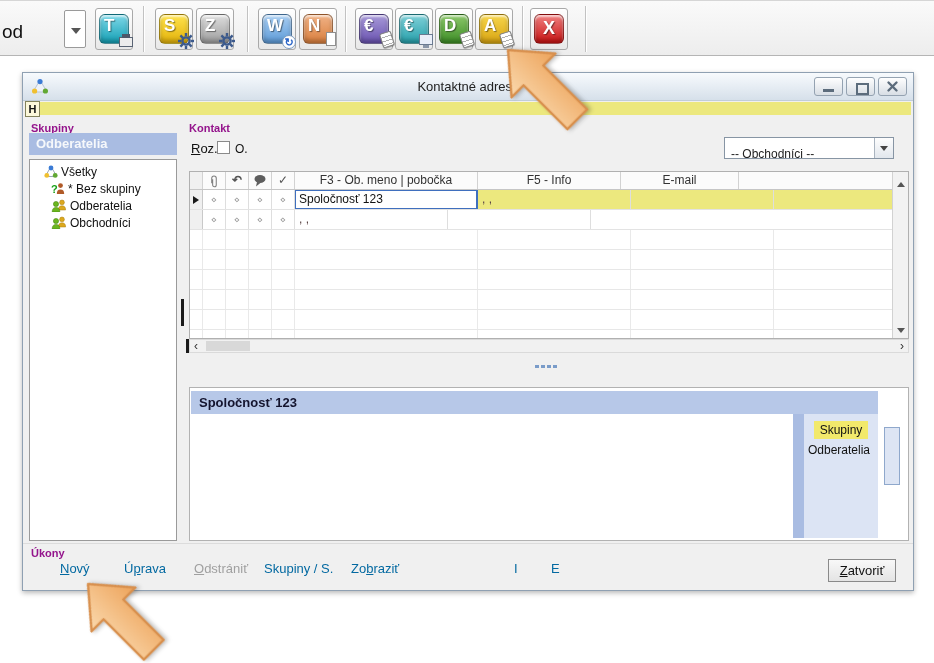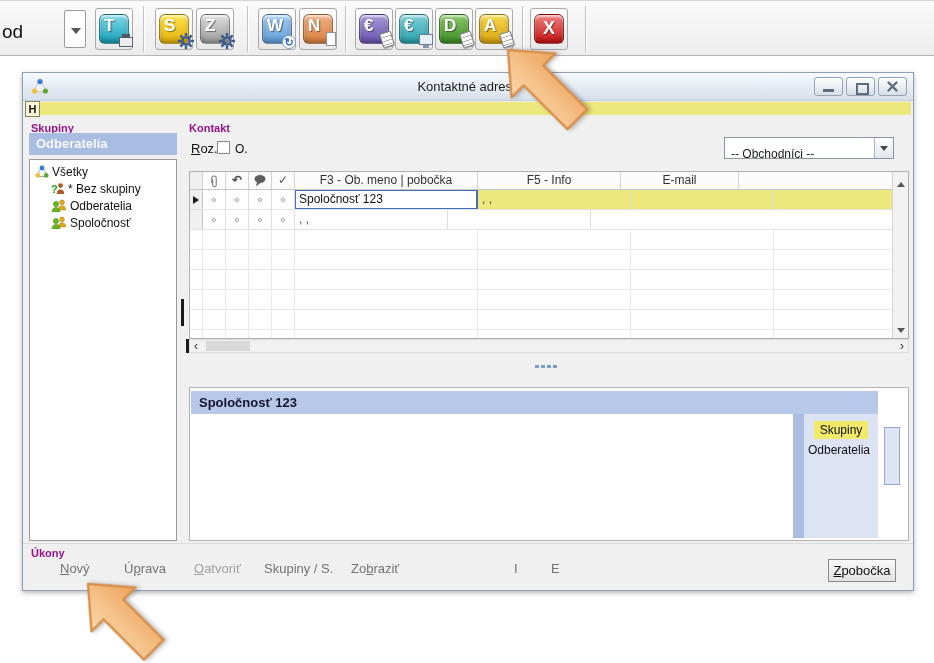--- a/index.html
+++ b/index.html
@@ -63,21 +63,21 @@
   .hk-strip { position:absolute; left:2px; right:2px; top:29px; height:13px; background:#ece87e; }
   .hk-badge { position:absolute; left:2px; top:28px; width:15px; height:16px; background:#fcf8da;
               border:1px solid #83835c; font-size:11px; font-weight:bold; text-align:center; line-height:14px; }
   .grp-label { position:absolute; font-size:11px; font-weight:bold; color:#94148c; white-space:nowrap; }
 
   
   .grp-header { position:absolute; left:6px; top:60px; width:148px; height:22px; background:#a9bce2;
                 color:#f6f8fb; font-weight:bold; font-size:13px; line-height:22px; padding-left:7px; }
   .tree { position:absolute; left:6px; top:86px; width:148px; height:382px; background:#fff;
           border:1px solid #9a9a9a; font-size:12px; padding-top:4px; }
-  .tree-item { position:relative; height:17px; line-height:17px; white-space:nowrap; padding-left:5px; }
+  .tree-item { position:relative; height:17px; line-height:17px; white-space:nowrap; padding-left:14px; }
   .tree-item.child { padding-left:21px; }
   .tree-item .ticon { display:inline-block; vertical-align:-2px; margin-right:3px; }
 
   
   .roz { position:absolute; left:168px; top:68px; font-size:13px; }
   .chk { position:absolute; left:194px; top:68px; width:13px; height:13px; background:#fff; border:1px solid #8a8a8a; }
   .o-lbl { position:absolute; left:212px; top:69px; font-size:12px; }
   .combo { position:absolute; left:701px; top:64px; width:170px; height:22px; background:#fff; border:1px solid #8795a4; }
   .combo-text { position:absolute; left:6px; top:9px; font-size:12px; color:#222; }
   .combo-btn { position:absolute; right:0; top:0; bottom:0; width:19px; border-left:1px solid #aab4bf;
@@ -140,21 +140,21 @@
   .skup-val { position:absolute; left:4px; top:29px; font-size:12px; color:#111; }
   .iline { position:absolute; height:1px; background:#8faad0; }
   .iline1 { left:11px; top:58px; width:234px; }
   .iline2 { left:250px; top:107px; width:156px; }
   .irow { position:absolute; left:11px; font-size:12px; color:#1a1a1a; }
   .irow b { font-weight:bold; }
   .irow .gap { margin-left:4px; }
 
   
   .act-sep { position:absolute; left:0; right:0; top:470px; height:1px; background:#dcdcdc; }
-  .act-link { position:absolute; top:488px; font-size:13px; color:#737373; white-space:nowrap; }
+  .act-link { position:absolute; top:488px; font-size:13px; color:#0369a1; white-space:nowrap; }
   .act-link.disabled { color:#a0a0a0; }
   .ukey { text-decoration:underline; }
   .close-btn { position:absolute; left:805px; top:486px; width:68px; height:23px;
                background:linear-gradient(#f8f8f8,#e4e4e4); border:1px solid #8a8a8a;
                font-size:13px; text-align:center; line-height:21px; color:#111; }
 
   
   .arrow { position:absolute; width:74px; height:110px; transform-origin:37px 5px; transform:rotate(-45deg);
            filter:drop-shadow(2px 2px 2px rgba(0,0,0,.25)); z-index:60; }
   .arrow-1 { left:471px; top:45px; }
@@ -324,21 +324,21 @@
         </span><span>Odberatelia</span>
       </div>
       <div class="tree-item child">
         <span class="ticon">
           <svg width="16" height="13" viewBox="0 0 16 13">
               <circle cx="11" cy="3.4" r="2.4" fill="#dca81e" stroke="#a87c08" stroke-width=".5"></circle>
               <path d="M7.4 11 Q7.4 6.8 11 6.8 Q14.6 6.8 14.6 11 Z" fill="#dca81e" stroke="#a87c08" stroke-width=".5"></path>
               <circle cx="5" cy="5" r="2.6" fill="#6ab61e" stroke="#3f7d08" stroke-width=".5"></circle>
               <path d="M1.2 13 Q1.2 8.4 5 8.4 Q8.8 8.4 8.8 13 Z" fill="#6ab61e" stroke="#3f7d08" stroke-width=".5"></path>
             </svg>
-        </span><span>Spoločnosť</span>
+        </span><span>Obchodníci</span>
       </div>
     </div>
 
     <span class="grp-label" style="left:166px; top:49px;">Kontakt</span>
     <span class="roz"><span class="ukey">R</span><span>oz.</span></span>
     <span class="chk"></span>
     <span class="o-lbl">O.</span>
     <div class="combo">
       <span class="combo-text">-- Obchodníci --</span>
       <span class="combo-btn"></span>
@@ -427,27 +427,27 @@
       <div class="info-scroll">
         <span class="info-thumb"></span>
       </div>
     </div>
 
     <div class="act-sep"></div>
     <span class="grp-label" style="left:8px; top:474px;">Úkony</span>
 
     <span class="act-link" style="left:37px;"><span></span><span class="ukey">N</span><span>ový</span></span>
     <span class="act-link" style="left:101px;"><span>Ú</span><span class="ukey">p</span><span>rava</span></span>
-    <span class="act-link disabled" style="left:171px;"><span></span><span class="ukey">O</span><span>atvoriť</span></span>
+    <span class="act-link disabled" style="left:171px;"><span></span><span class="ukey">O</span><span>dstrániť</span></span>
     <span class="act-link" style="left:241px;"><span>Skupiny / S.</span><span class="ukey"></span><span></span></span>
     <span class="act-link" style="left:328px;"><span>Zo</span><span class="ukey">b</span><span>raziť</span></span>
     <span class="act-link" style="left:491px;">I</span>
     <span class="act-link" style="left:528px;">E</span>
 
-    <div class="close-btn"><span class="ukey">Z</span><span>pobočka</span></div>
+    <div class="close-btn"><span class="ukey">Z</span><span>atvoriť</span></div>
   </div>
 
   <div class="arrow arrow-1">
     <svg width="74" height="110" viewBox="0 0 74 110">
       <defs>
           <linearGradient id="ag1" x1="0" y1="0" x2="1" y2="0">
         <stop offset="0" stop-color="#fad9ae"></stop>
             <stop offset="1" stop-color="#eda35a"></stop>
       </linearGradient>
         </defs>

